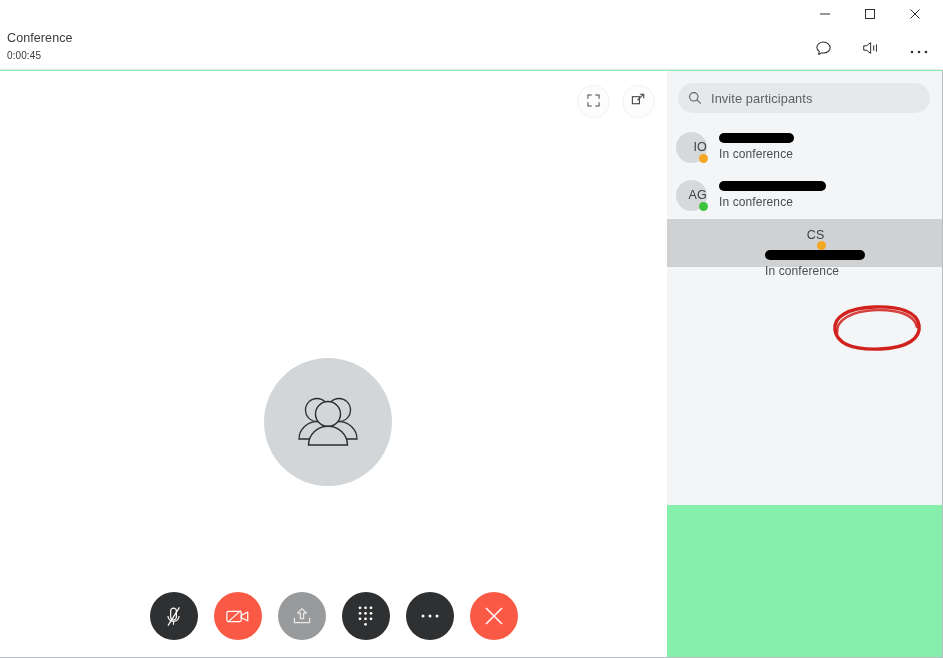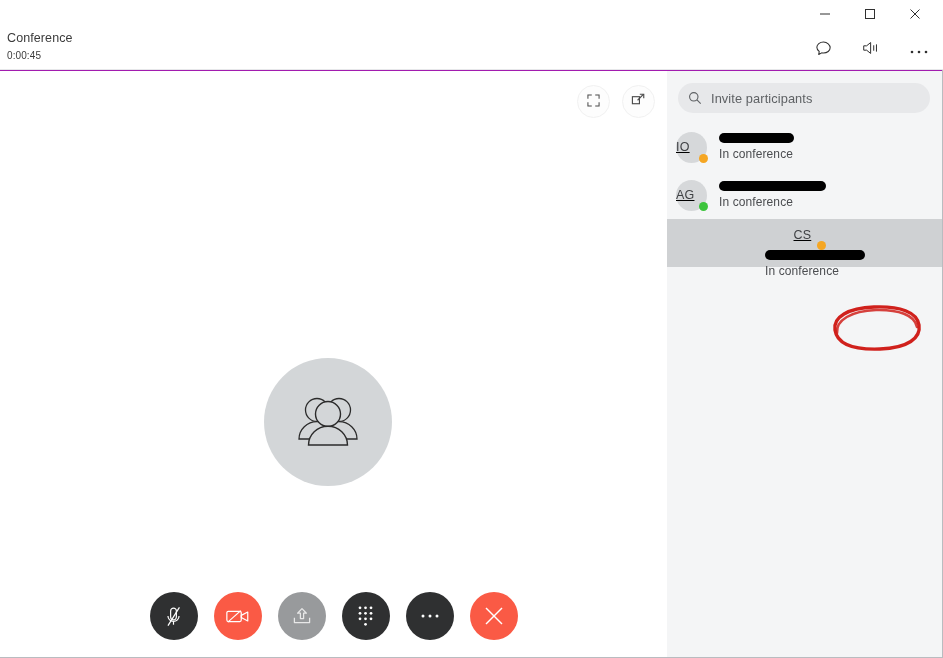--- a/index.html
+++ b/index.html
@@ -12,21 +12,21 @@
     width: 943px;
     height: 658px;
     overflow: hidden;
     font-family: "Liberation Sans", sans-serif;
     -webkit-font-smoothing: antialiased;
   }
   #app {
     position: relative;
     width: 943px;
     height: 658px;
-    background: #a21caf;
+    background: #86efac;
     box-sizing: border-box;
     border-right: 1px solid #b9bcc0;
     border-bottom: 1px solid #b9bcc0;
   }
 
   
   .titlebar {
     position: absolute;
     left: 0; top: 0;
     width: 943px;
@@ -159,21 +159,21 @@
   .tb-red    { background: #fa5a45; }
   .tb-grey   { background: #989a9c; }
   .tb-btn svg { display: block; }
 
   
   .panel {
     position: absolute;
     left: 667px;
     top: 71px;
     width: 275px;
-    height: 586px;
+    height: 434px;
     background: #f4f5f6;
     box-sizing: border-box;
   }
   .search-wrap {
     position: absolute;
     left: 11px;
     top: 12px;
     width: 252px;
     height: 30px;
   }
@@ -212,23 +212,22 @@
   }
   .prow.selected { background: #cfd1d3; flex-direction: column; }
   .pavatar {
     position: relative;
     width: 31px;
     height: 31px;
     border-radius: 50%;
     background: #d6d8da;
     display: flex;
     align-items: center;
-    justify-content: flex-start;
+    justify-content: flex-end;
     flex: 0 0 auto;
-    text-decoration: underline;
   }
   .prow.selected .pavatar { background: transparent; }
   .pinitials {
     font-size: 12.5px;
     color: #3f4144;
     letter-spacing: .2px;
   }
   .pdot {
     position: absolute;
     right: -1px;

